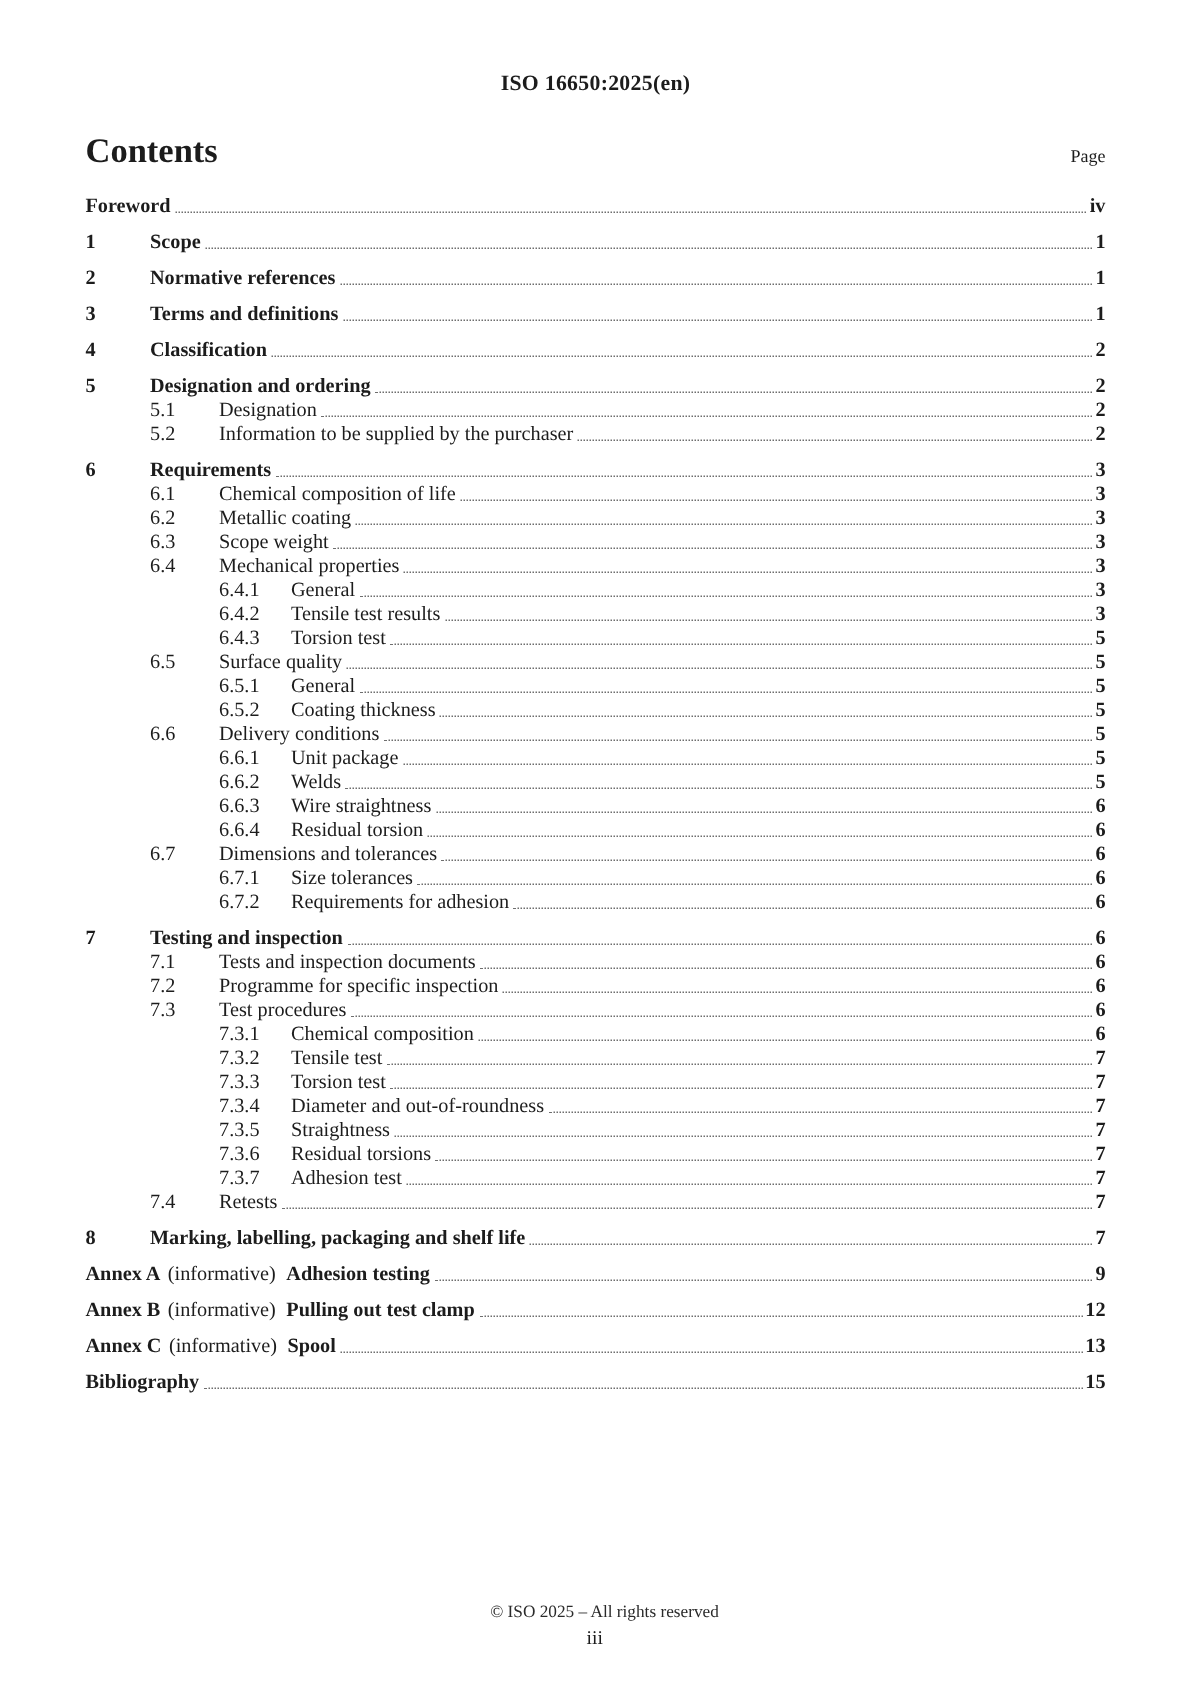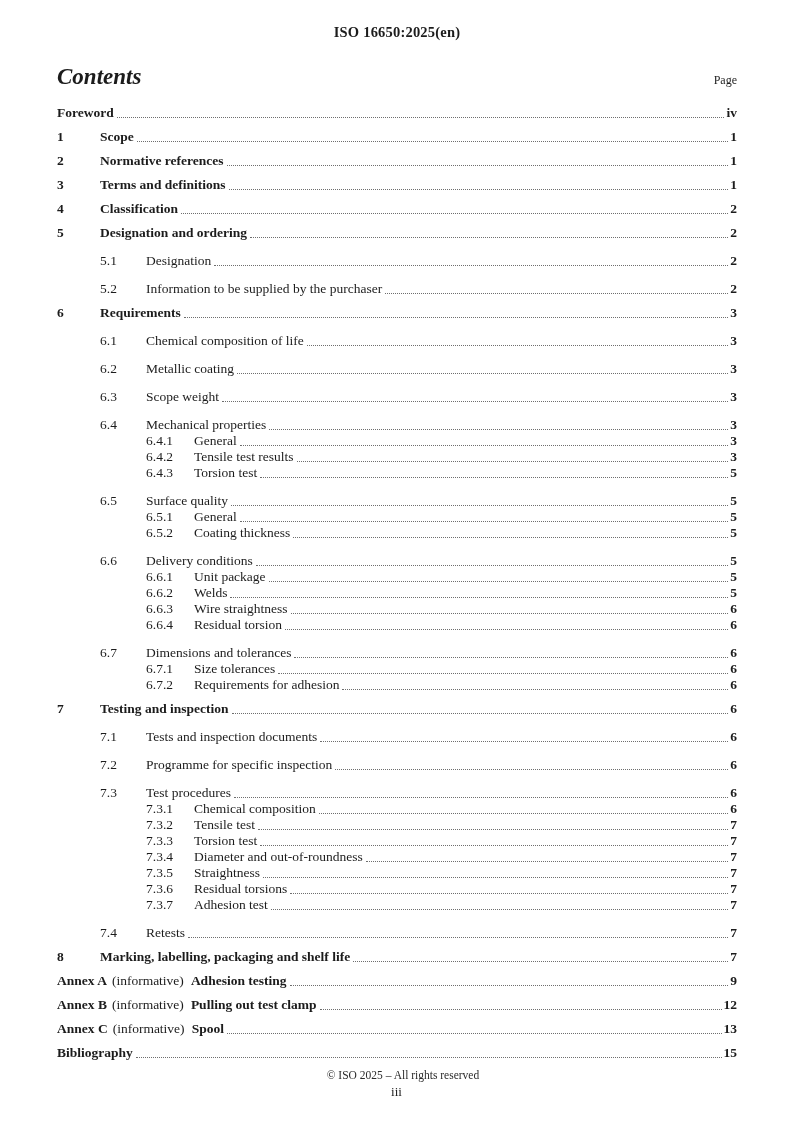--- a/index.html
+++ b/index.html
@@ -8,38 +8,37 @@
     width: 793px;
     height: 1122px;
     position: relative;
     font-family: "Liberation Serif", serif;
     color: #1c1c1c;
     overflow: hidden;
   }
   .page {
     position: absolute;
     inset: 0;
-    padding: 24px 56px 0 57px;
+    padding: 48px 56px 0 57px;
   }
   .doc-id {
     text-align: center;
     font-weight: bold;
     font-size: 14.5px;
     letter-spacing: 0.2px;
   }
   .contents-head {
     display: flex;
     justify-content: space-between;
     align-items: baseline;
     margin-top: 23px;
   }
   .contents-title {
     font-size: 23px;
     font-weight: bold;
-    font-style: italic;
   }
   .page-label {
     font-size: 12px;
   }
   .toc {
     margin-top: 15px;
   }
   .toc-row {
     display: flex;
     align-items: baseline;
@@ -59,21 +58,21 @@
   .pg {
     flex: none;
     font-weight: bold;
     font-size: 13.5px;
   }
   
   .k-front, .k-h1, .k-annex { font-weight: bold; margin-top: 8px; align-items: center; }
   .toc .toc-row:first-child { margin-top: 0; }
   .k-h1 .num { width: 43px; }
   .k-h2 { padding-left: 43px; font-weight: normal; }
-  .k-h2 .num { width: 46px; margin-top: 12px; }
+  .k-h2 .num { width: 46px; }
   .k-h3 { padding-left: 89px; font-weight: normal; }
   .k-h3 .num { width: 48px; }
   .k-annex .annex-note { font-weight: normal; margin: 0 7px 0 5px; }
   .footer {
     position: absolute;
     left: 0;
     right: 0;
     bottom: 22px;
     text-align: center;
   }

